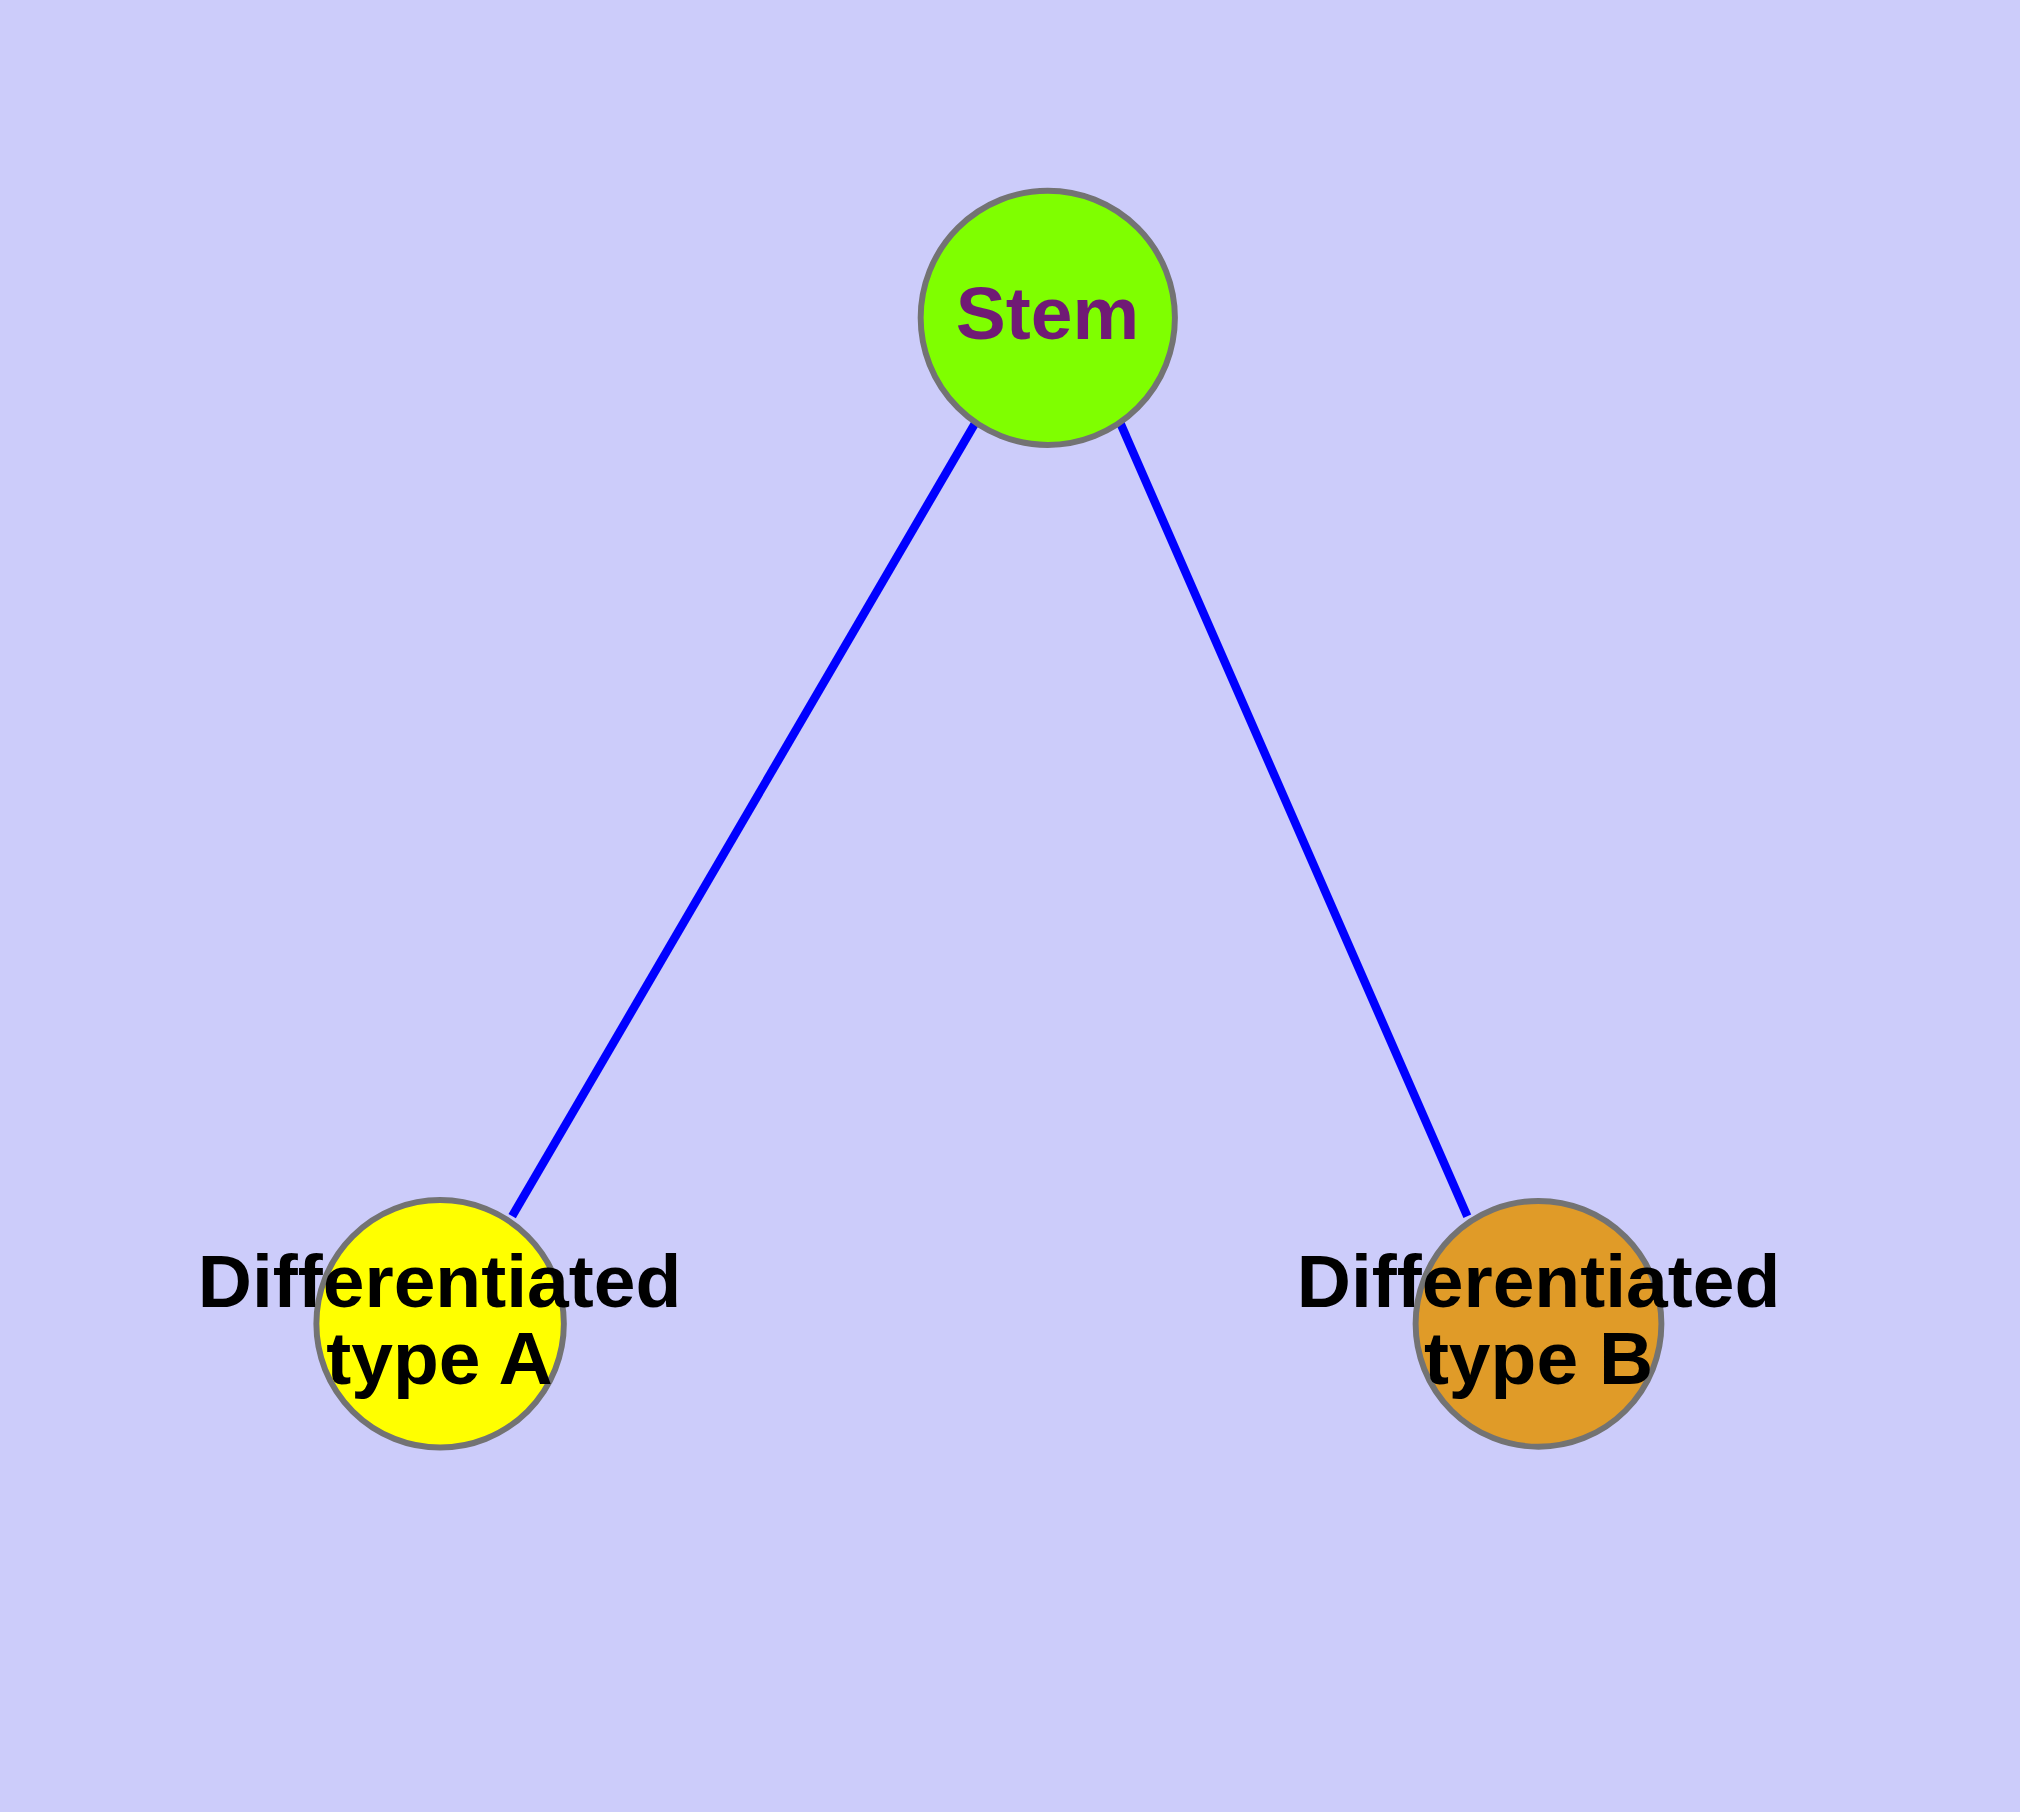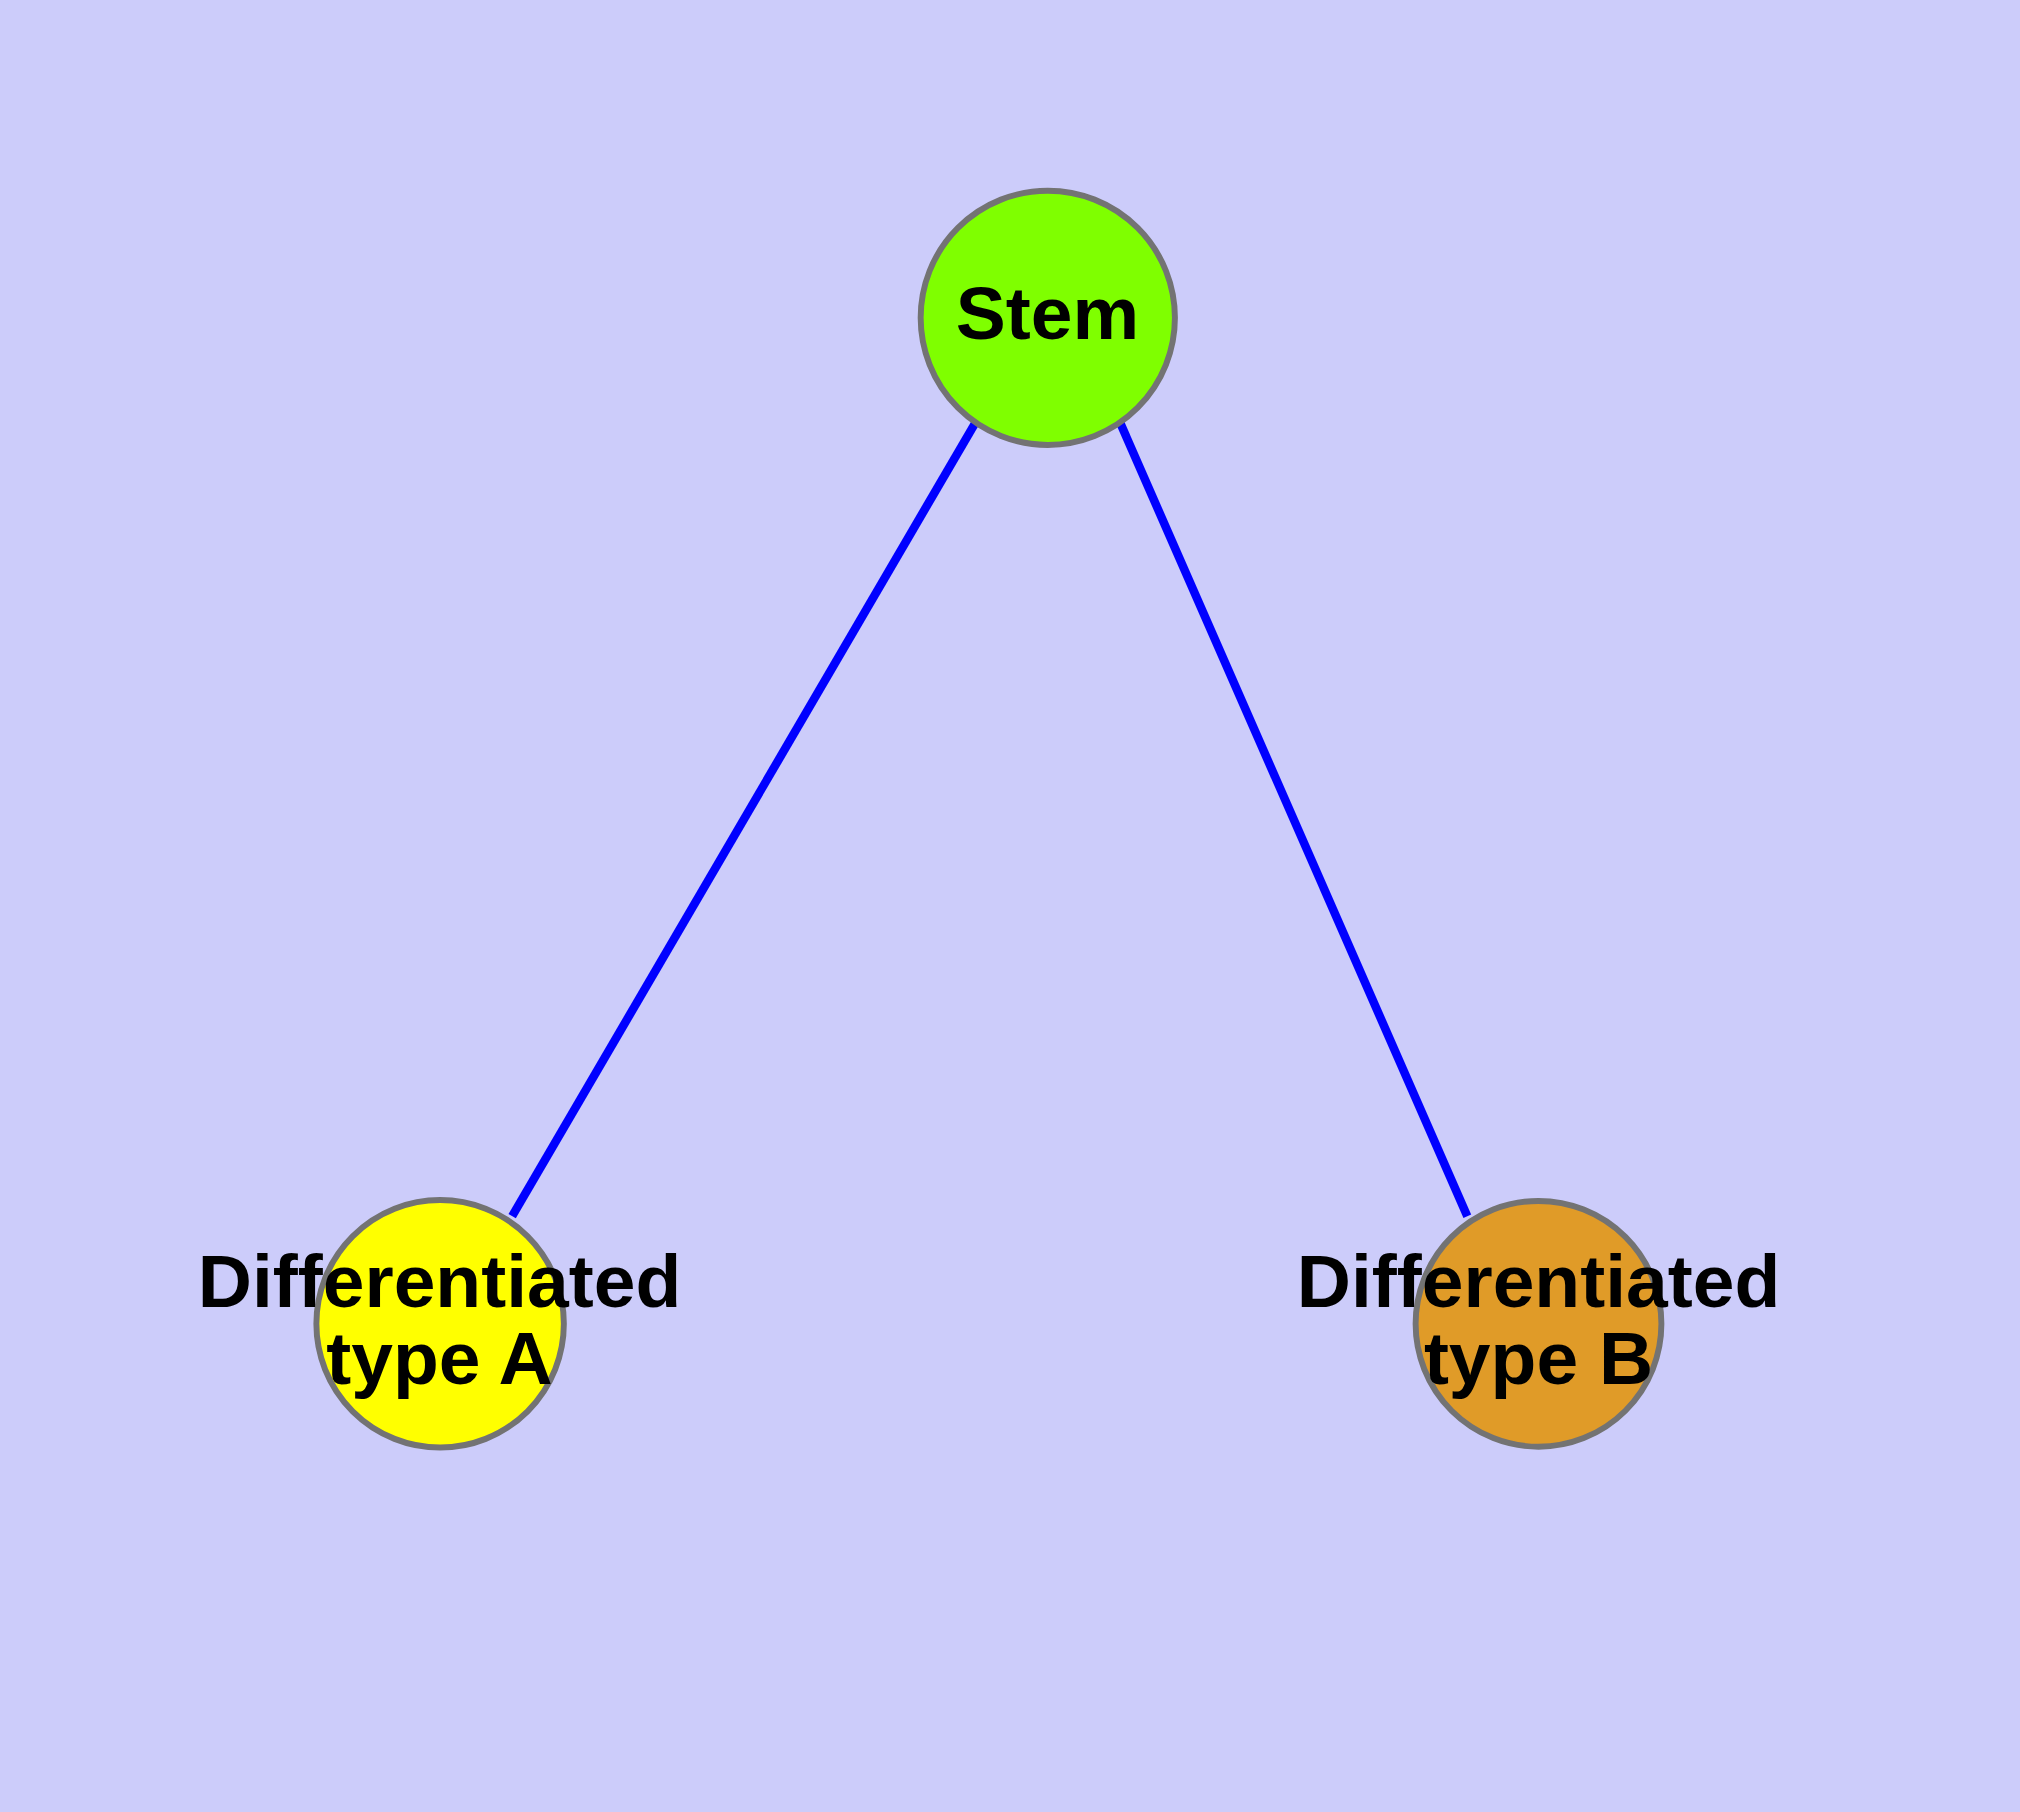--- a/index.html
+++ b/index.html
@@ -44,21 +44,21 @@
         <line x1="1321" y1="498" x2="1731" y2="1435" stroke="#0000ff" stroke-width="10" stroke-linecap="butt"></line>
       </g>
     <g id="nodes-layer">
         <circle cx="1236" cy="375" r="150" fill="#7fff00" stroke="#737373" stroke-width="7"></circle>
         <circle cx="519" cy="1562" r="146" fill="#ffff00" stroke="#737373" stroke-width="7"></circle>
         <circle cx="1815" cy="1562" r="145" fill="#e09b28" stroke="#737373" stroke-width="7"></circle>
       </g>
   </svg>
 
   <div id="labels-layer">
-      <div class="node-label" style="font-size: 75px; color: #000000; width: 1017px; left: 539px; top: 275px;">Stem</div>
+      <div class="node-label" style="font-size: 75px; color: #701a75; width: 1017px; left: 539px; top: 275px;">Stem</div>
       <div class="node-label" style="font-size: 75px; color: rgb(0, 0, 0); width: 1017px; left: -69px; top: 1243px;">Differentiated
 type A</div>
       <div class="node-label" style="font-size: 75px; color: rgb(0, 0, 0); width: 1017px; left: 1030px; top: 1243px;">Differentiated
 type B</div>
     </div>
 
 </div>
 
 
 </body></html>

